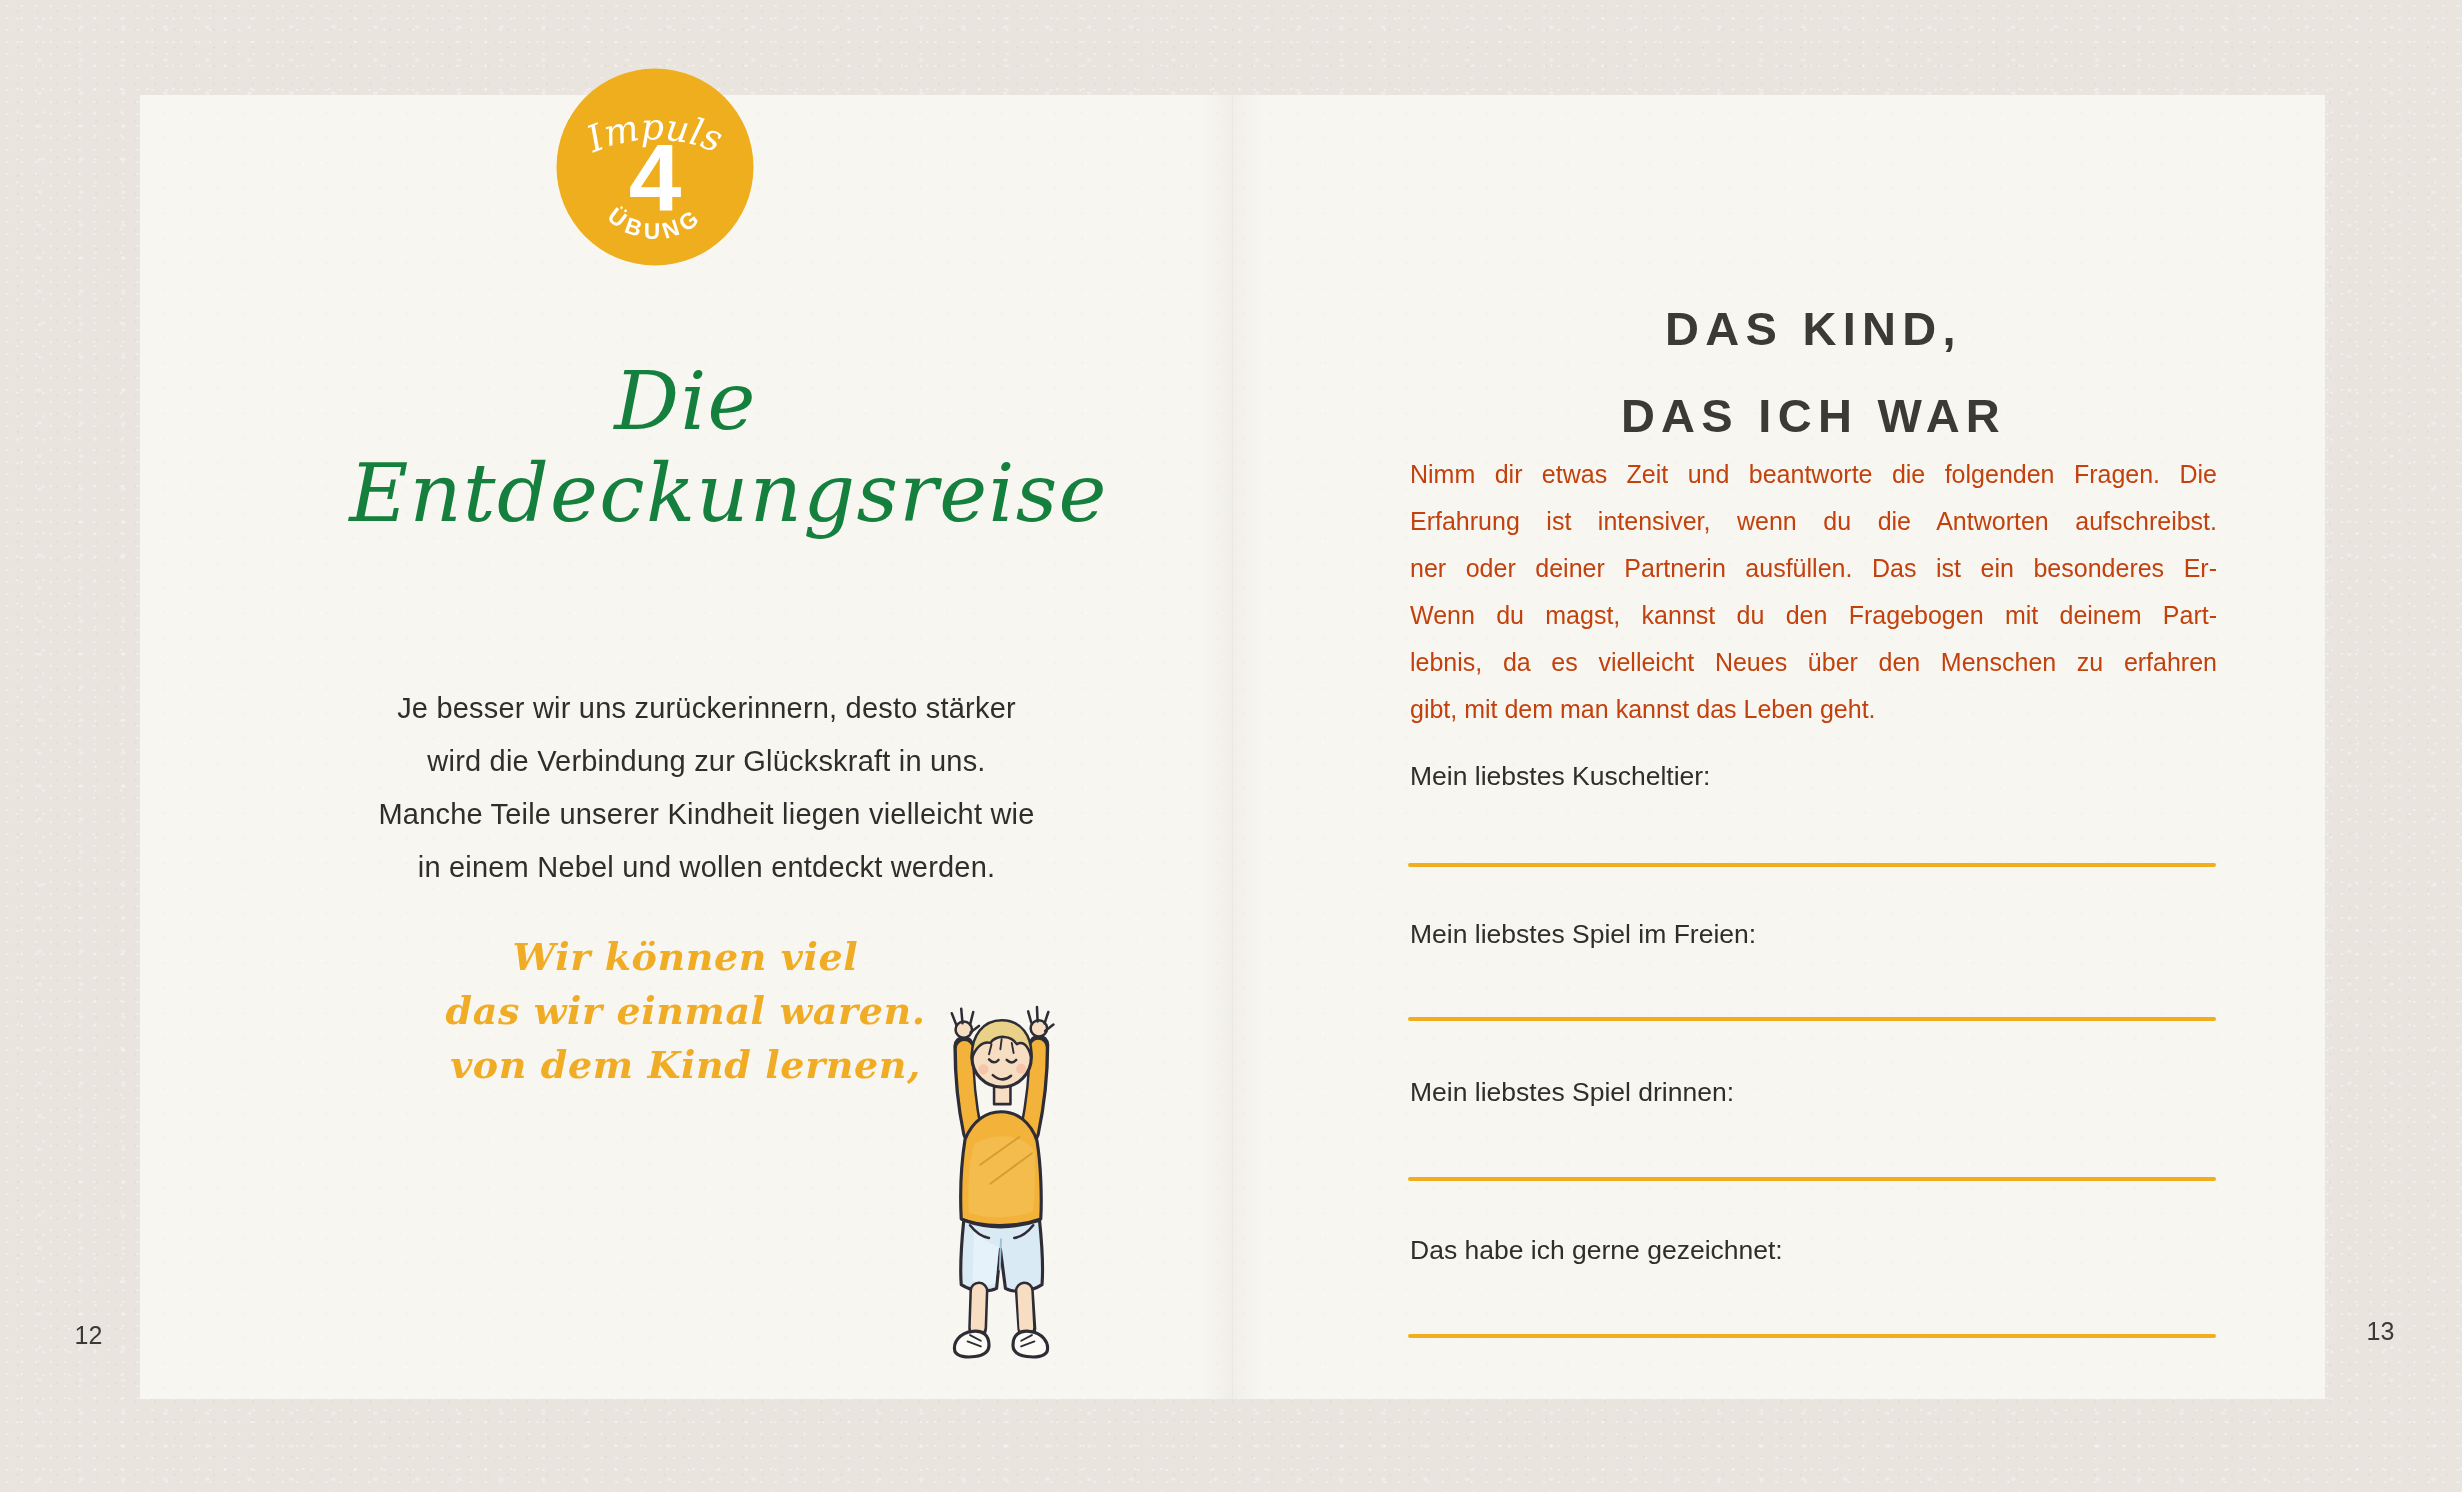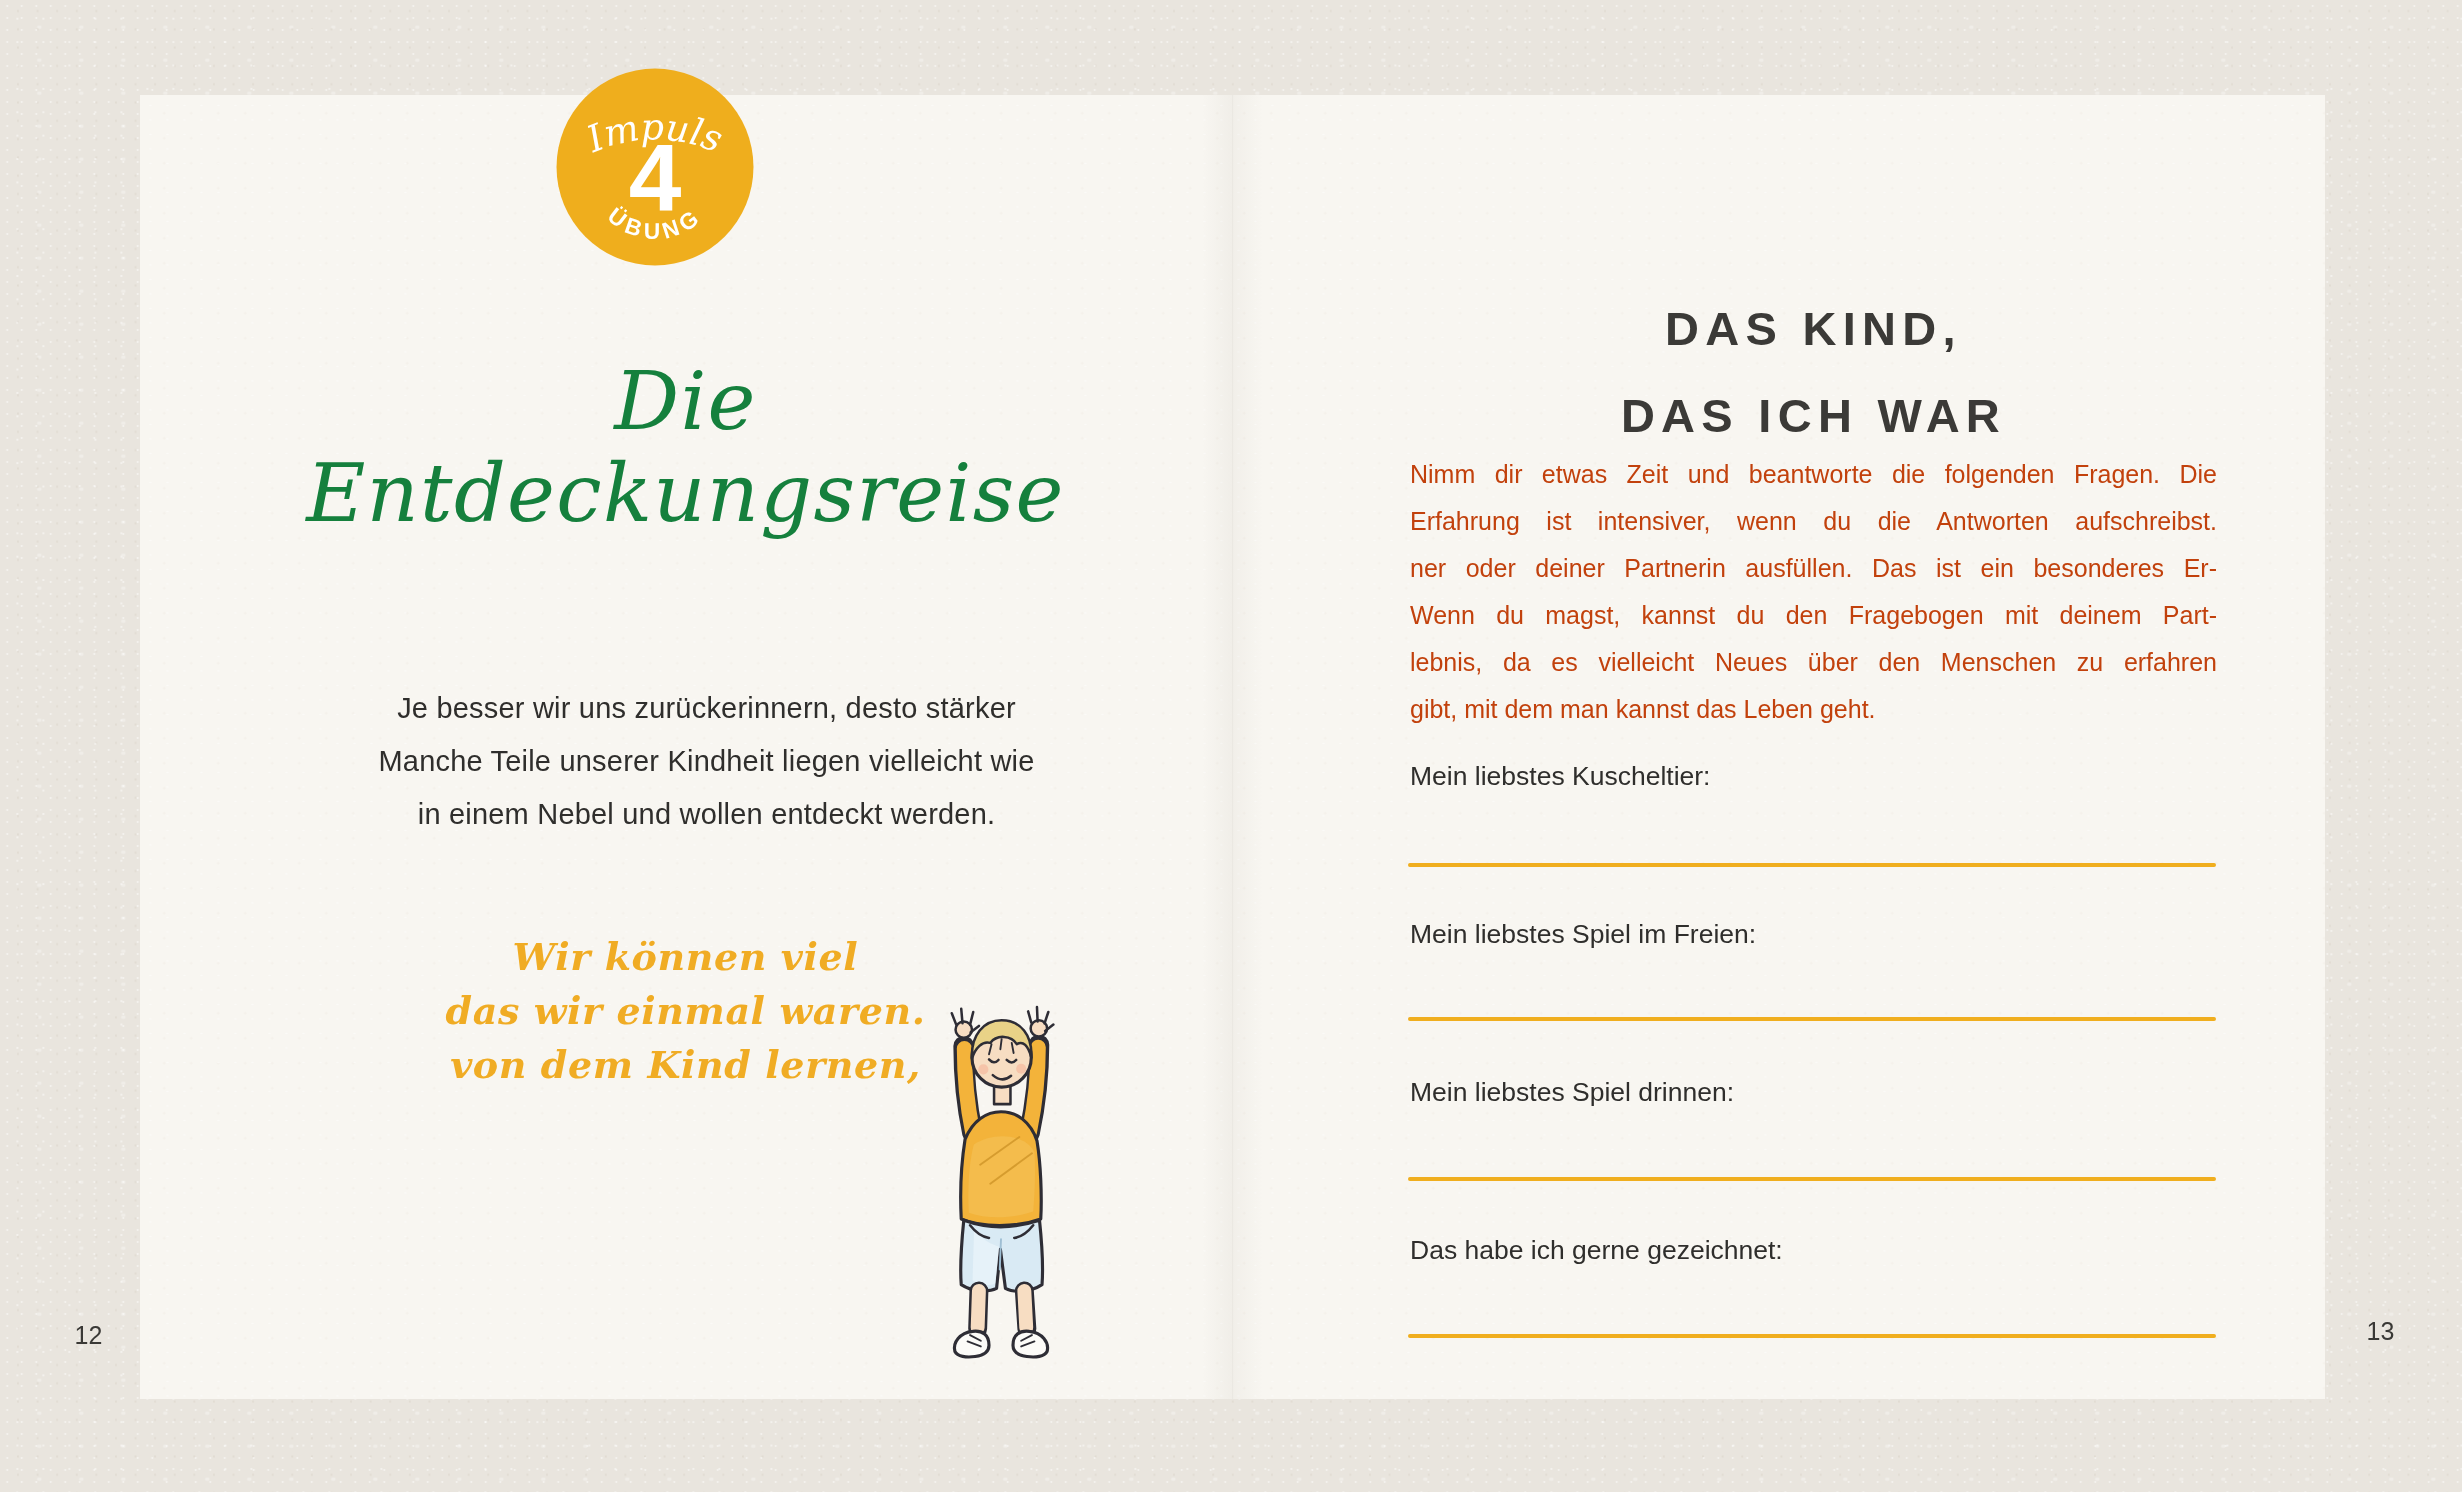--- a/index.html
+++ b/index.html
@@ -61,24 +61,25 @@
       <textPath href="#arcTop" startOffset="50%" text-anchor="middle">Impuls</textPath>
     </text>
     <text x="160" y="228" text-anchor="middle" font-size="150" font-weight="bold" fill="#FFFFFF">4</text>
     <text font-size="36" font-weight="bold" letter-spacing="8" fill="#FFFFFF">
       <textPath href="#arcBottom" startOffset="50%" text-anchor="middle">ÜBUNG</textPath>
     </text>
   </svg>
 </div>
 
 <div class="abs center script title-line" style="top:354px;">Die</div>
-<div class="abs center script title-line" style="top:446px;">Entdeckungsreise</div>
+<div class="abs center script title-line" style="top:446px;padding-left:43px;">Entdeckungsreise</div>
 
 <div class="abs left-par" style="top:682px;">
   <div class="center">Je besser wir uns zurückerinnern, desto stärker</div>
+  <div class="center">wird die Verbindung zur Glückskraft in uns.</div>
   <div class="center">Manche Teile unserer Kindheit liegen vielleicht wie</div>
   <div class="center">in einem Nebel und wollen entdeckt werden.</div>
 </div>
 
 <div class="abs script quote" style="top:930px;">
   <div class="center">Wir können viel</div>
   <div class="center">das wir einmal waren.</div>
   <div class="center">von dem Kind lernen,</div>
 </div>
 

